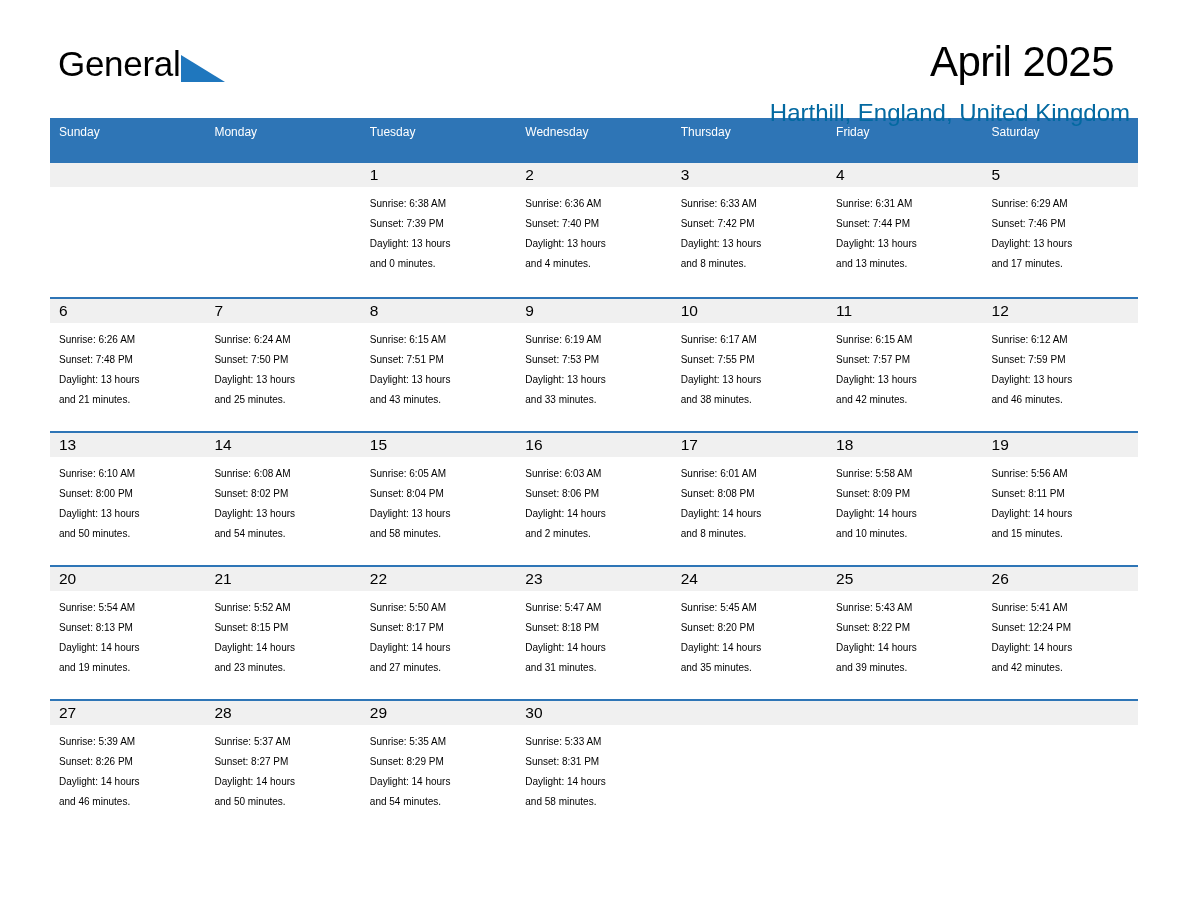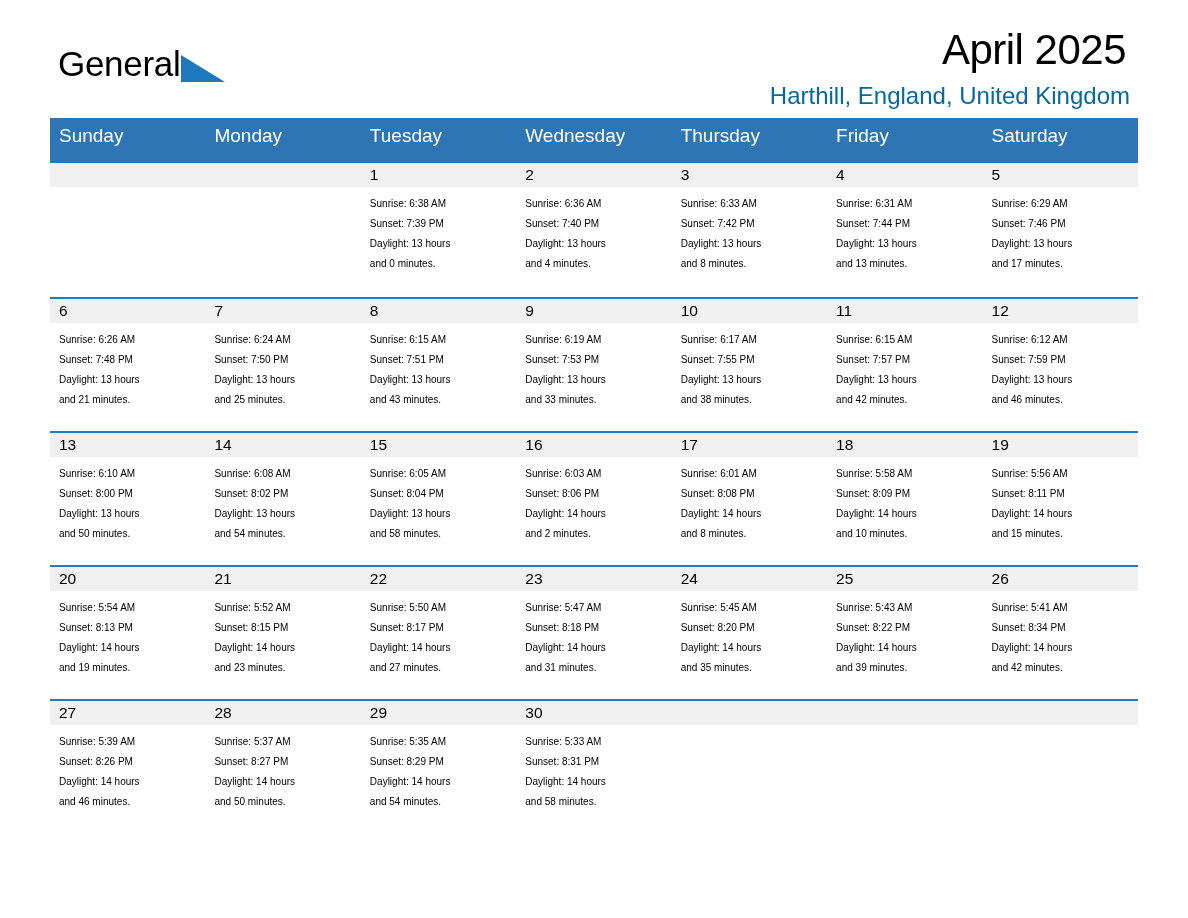--- a/index.html
+++ b/index.html
@@ -60,44 +60,44 @@
   }
   .title-block {
     text-align: right;
     padding-right: 8px;
   }
   .month-title {
     font-size: 42px;
     font-weight: normal;
     color: #000000;
     line-height: 1.05;
-    margin: 4px;
+    margin: 16px;
     letter-spacing: -0.5px;
   }
   .location-title {
     font-size: 24px;
     font-weight: normal;
     color: #0369a1;
     margin: 11px 0 0 0;
     line-height: 1.1;
   }
 
   
   .calendar {
     width: 1088px;
     border-collapse: collapse;
     table-layout: fixed;
   }
   .calendar th {
     background: #2E75B6;
     color: #ffffff;
     font-weight: normal;
-    font-size: 19px;
+    font-size: 12px;
     text-align: left;
-    padding: 7px 0 16px 9px;
+    padding: 7px 0 24px 9px;
     border: none;
   }
   .calendar td {
     vertical-align: top;
     padding: 0;
     border: none;
     width: 155.4px;
     height: 134px;
   }
   .cell {
@@ -461,21 +461,21 @@
                 <div>Daylight: 14 hours</div>
                 <div>and 39 minutes.</div>
               </div>
             </div>
           </td>
           <td>
             <div class="cell">
               <div class="daynum-band">26</div>
               <div class="cell-body">
                 <div>Sunrise: 5:41 AM</div>
-                <div>Sunset: 8:34 PM</div>
+                <div>Sunset: 12:24 PM</div>
                 <div>Daylight: 14 hours</div>
                 <div>and 42 minutes.</div>
               </div>
             </div>
           </td>
         </tr>
         <tr>
           <td>
             <div class="cell">
               <div class="daynum-band">27</div>

